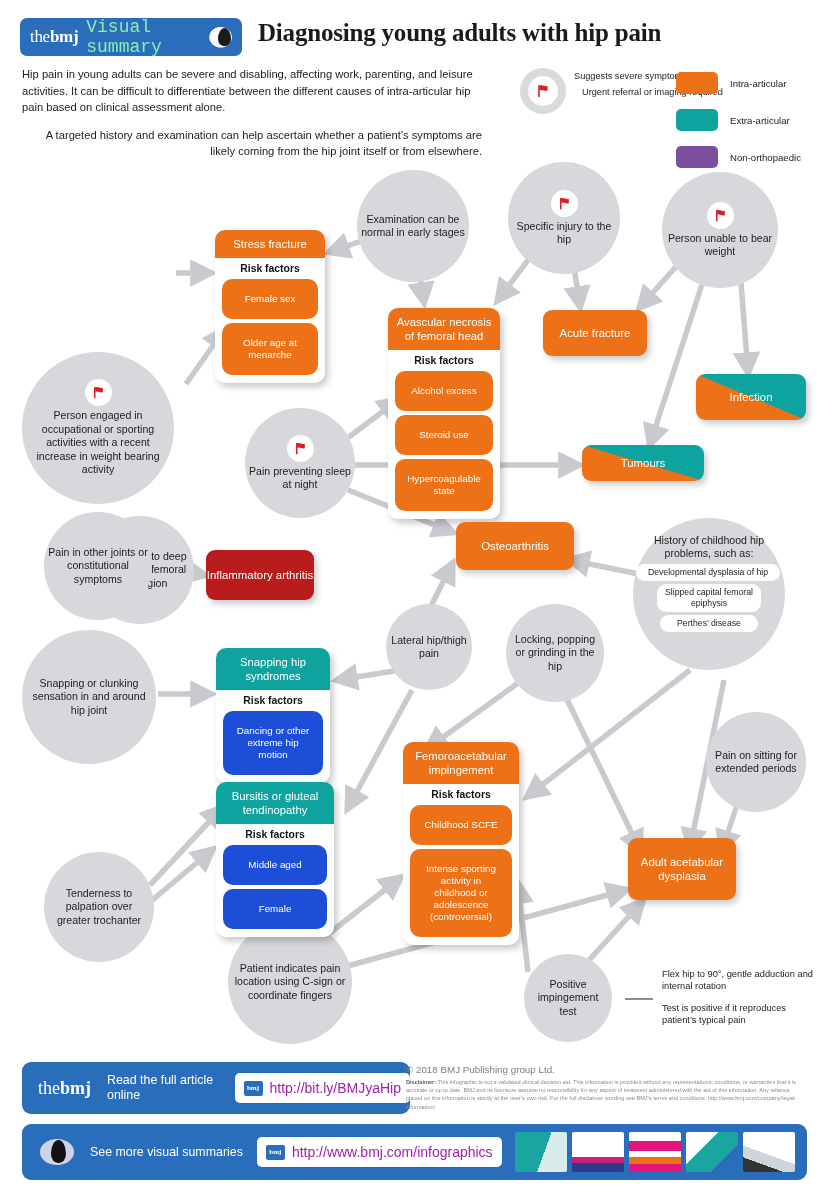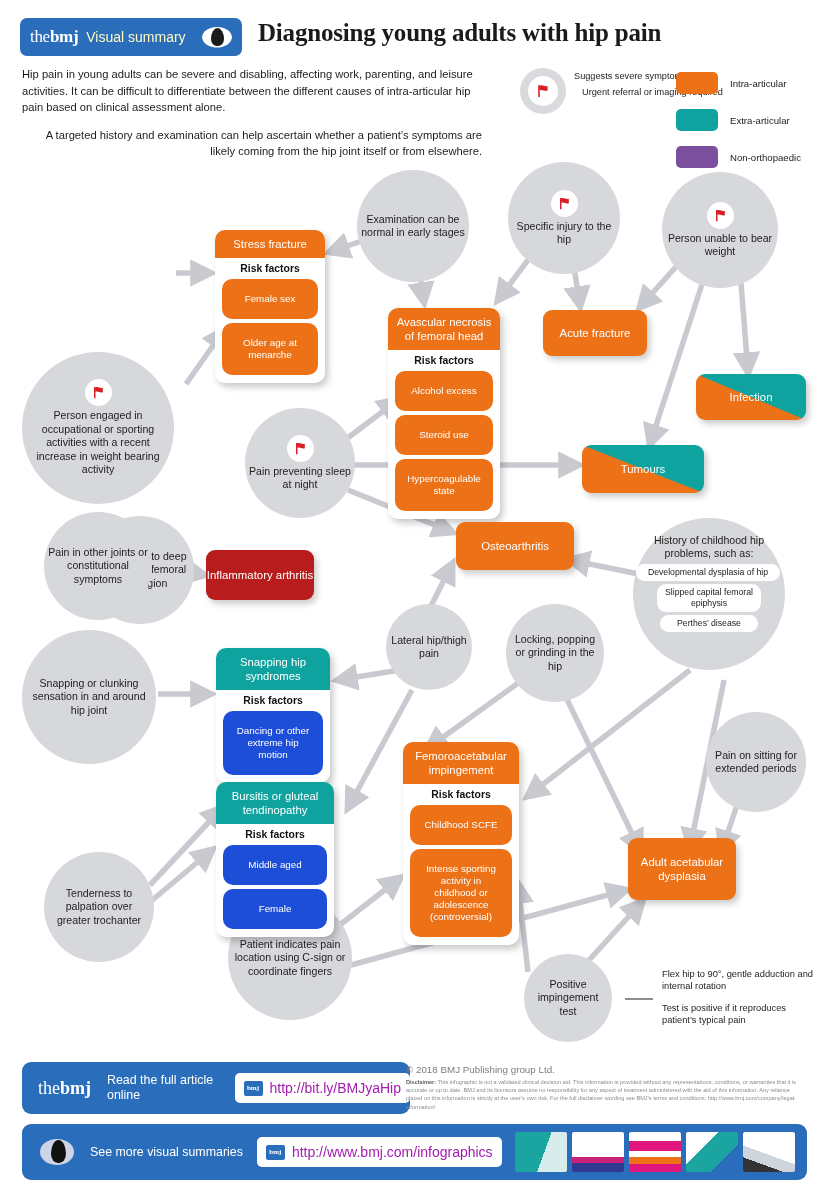--- a/index.html
+++ b/index.html
@@ -13,21 +13,21 @@
 
   
   .bmj-badge {
     position: absolute; left: 20px; top: 18px;
     width: 222px; height: 38px;
     background: #2A6EBB; border-radius: 7px;
     display: flex; align-items: center; gap: 8px; padding: 0 10px;
   }
   .bmj-logo { color: #fff; font-family: "Liberation Serif", serif; font-size: 17px; letter-spacing: -.3px; }
   .bmj-logo b { font-weight: 700; }
-  .badge-label { color: #fef9c3; font-size: 14px; }
+  .badge-label { color: #86efac; font-size: 18px; font-family: Liberation Mono, monospace; }
   .eye-wrap { margin-left: auto; width: 30px; height: 21px; position: relative; }
   .eye-white { position: absolute; inset: 0; background: #fff;
     border-radius: 50% / 50%; clip-path: ellipse(50% 50% at 50% 50%); }
   .eye-pupil { position: absolute; left: 9px; top: 1px; width: 13px; height: 18px;
     background: #1b1b1b; border-radius: 50% 50% 45% 45% / 60% 60% 40% 40%; }
 
   .main-title {
     position: absolute; left: 258px; top: 19px;
     font-family: "Liberation Serif", serif; font-size: 25px; font-weight: 700;
     color: #1a1a1a; letter-spacing: -.2px;
@@ -339,21 +339,21 @@
     </div>
 
     <div class="node circle" style="left:706px;top:552px;width:100px;height:100px">
       <div class="ctext">Pain on sitting for extended periods</div>
     </div>
 
     <div class="node circle" style="left:44px;top:692px;width:110px;height:110px">
       <div class="ctext">Tenderness to palpation over greater trochanter</div>
     </div>
 
-    <div class="node circle" style="left:228px;top:736px;width:124px;height:124px">
+    <div class="node circle" style="left:228px;top:760px;width:124px;height:124px">
       <div class="ctext">Patient indicates pain location using C-sign or coordinate fingers</div>
     </div>
 
     <div class="node circle" style="left:524px;top:794px;width:88px;height:88px">
       <div class="ctext">Positive impingement test</div>
     </div>
 
     <div class="node card" style="left:215px;top:70px;width:110px">
       <div class="card-head orange">Stress fracture</div>
       <div class="card-body">
@@ -400,21 +400,21 @@
     </div>
 
     <div class="node box orange" style="left:543px;top:150px;width:104px;height:46px">
       <span>Acute fracture</span>
     </div>
 
     <div class="node box split" style="left:696px;top:214px;width:110px;height:46px">
       <span>Infection</span>
     </div>
 
-    <div class="node box split" style="left:582px;top:285px;width:122px;height:48px">
+    <div class="node box split" style="left:582px;top:285px;width:122px;height:36px">
       <span>Tumours</span>
     </div>
 
     <div class="node box orange" style="left:456px;top:362px;width:118px;height:48px">
       <span>Osteoarthritis</span>
     </div>
 
     <div class="node box purple" style="left:206px;top:390px;width:108px;height:50px">
       <span>Inflammatory arthritis</span>
     </div>

